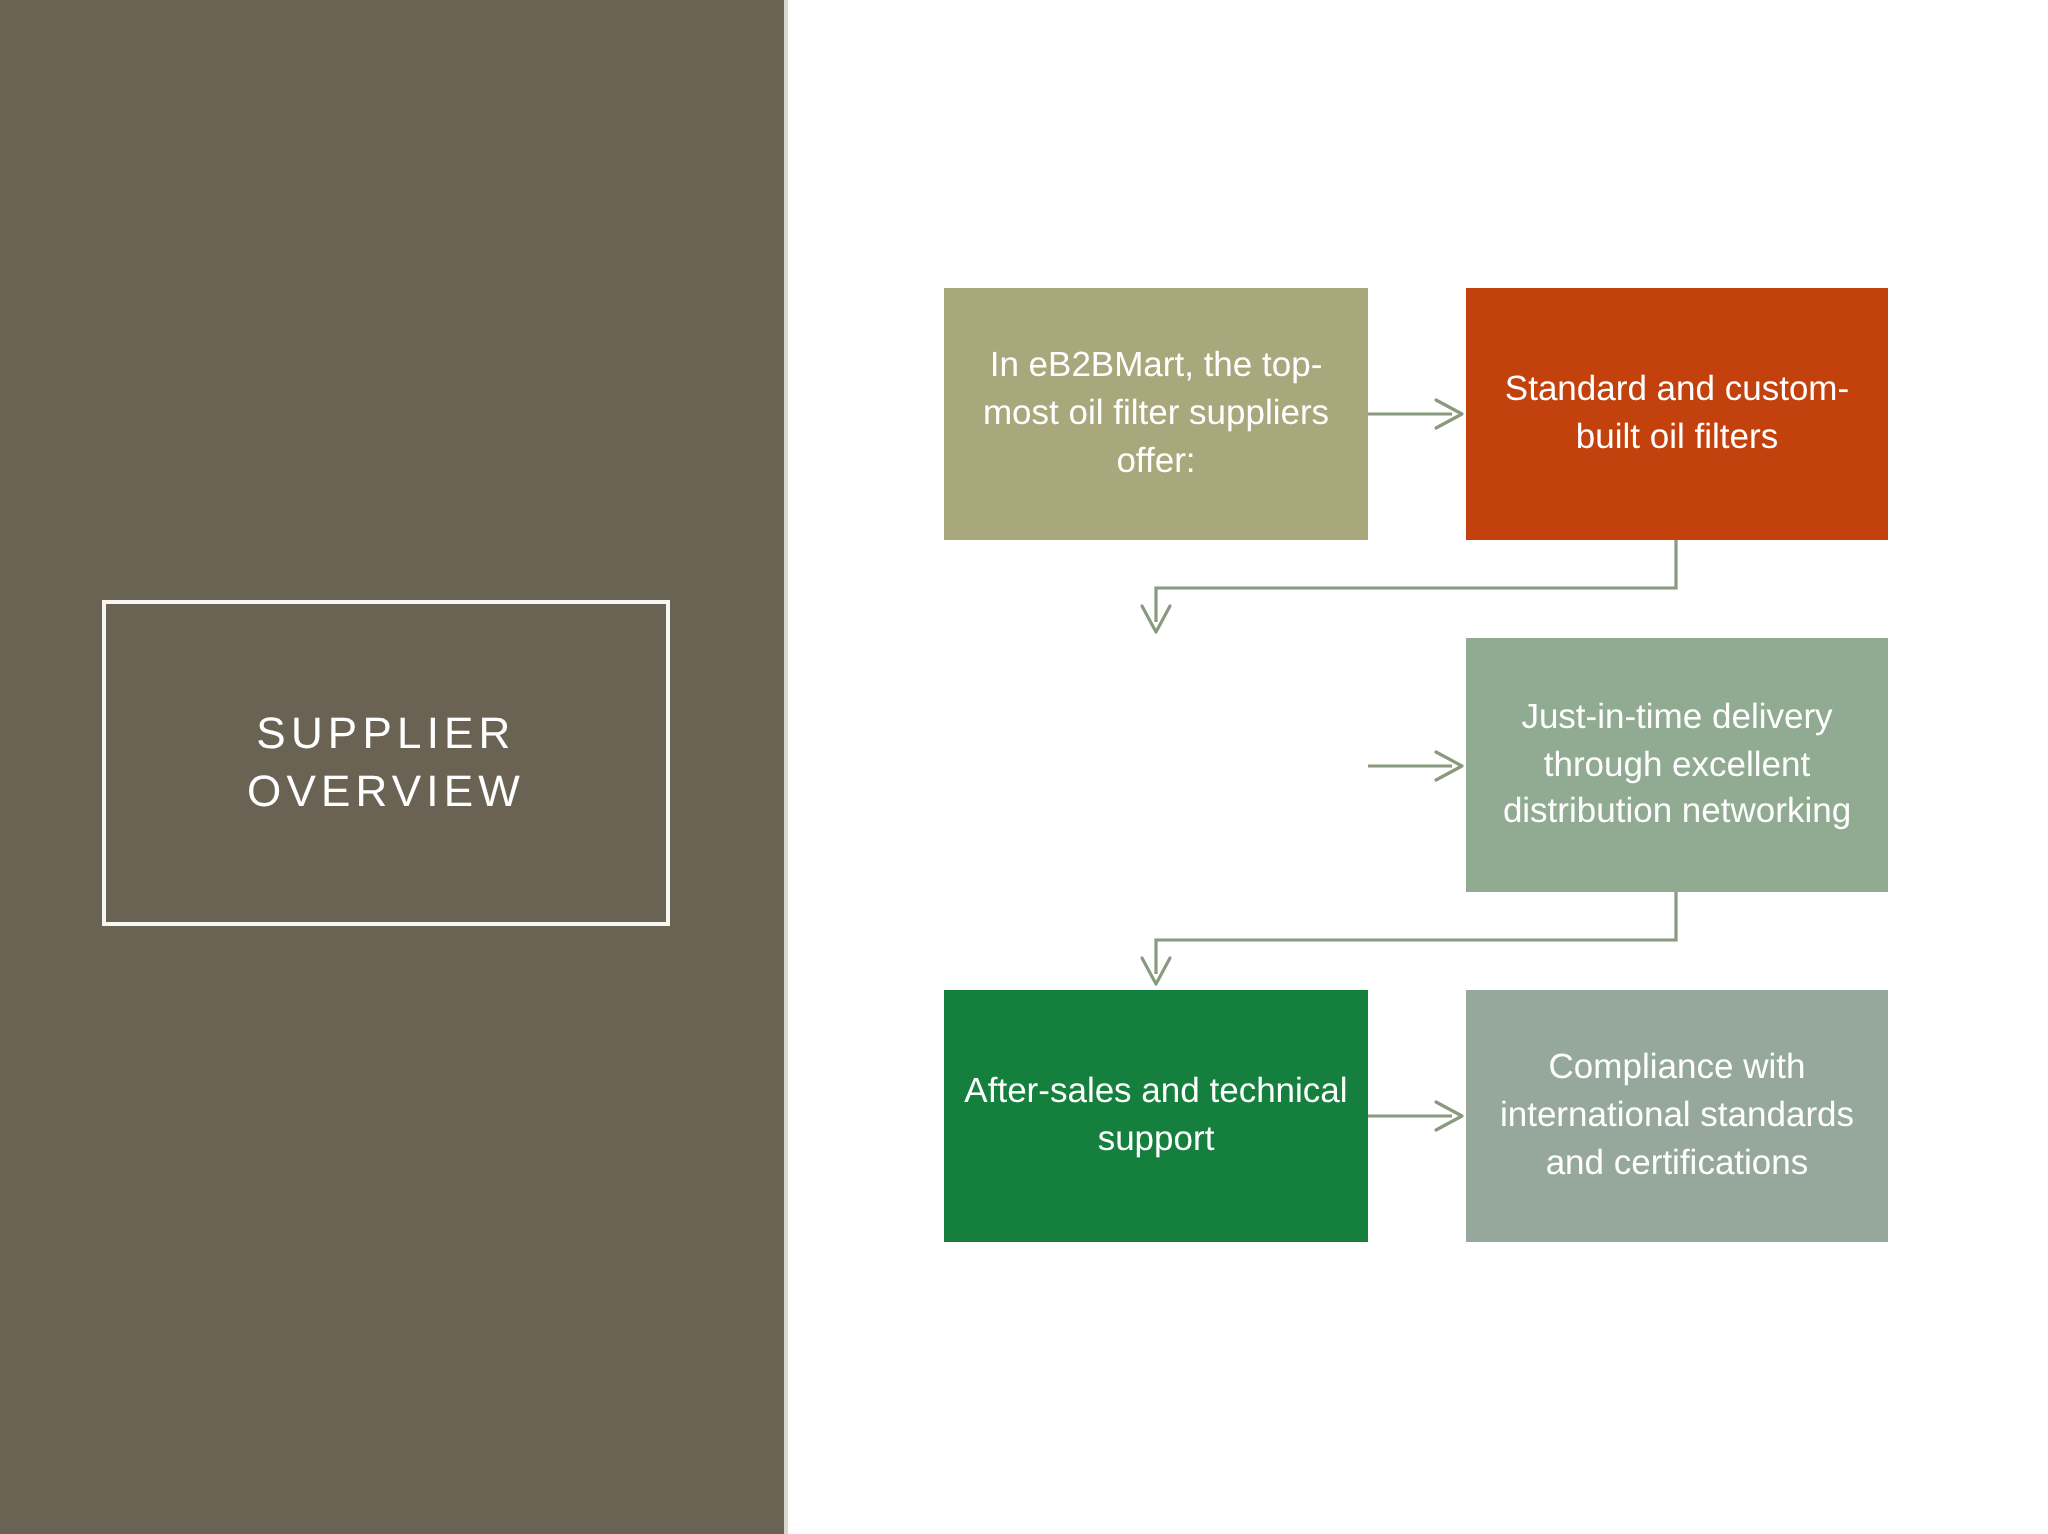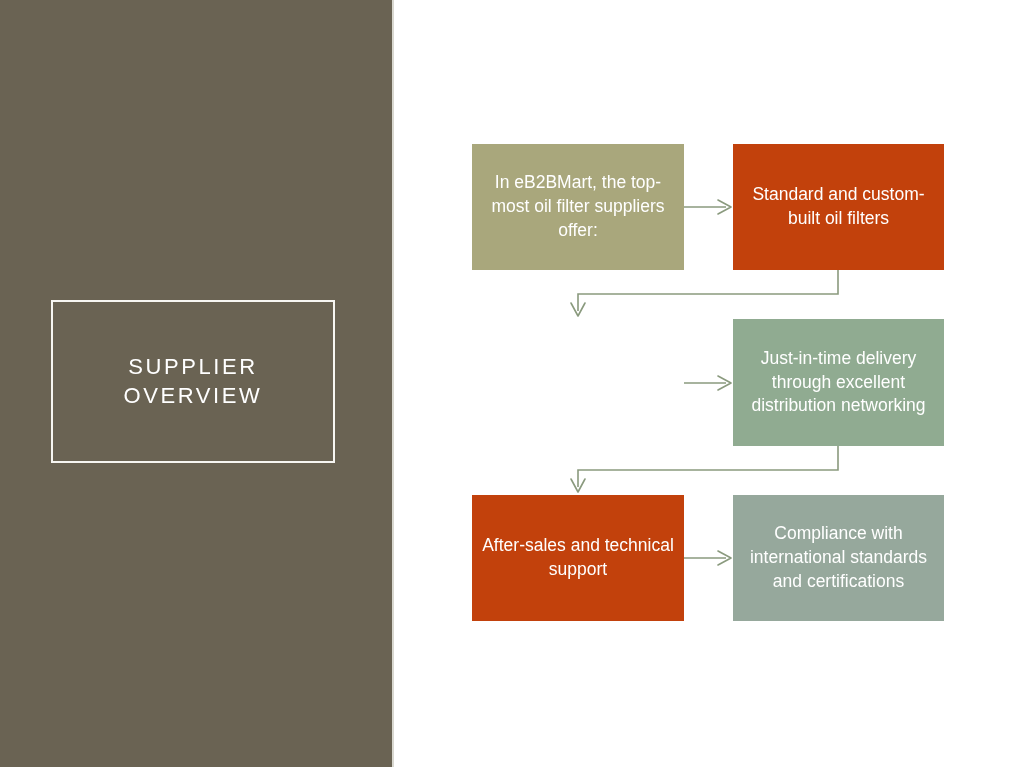--- a/index.html
+++ b/index.html
@@ -118,21 +118,21 @@
 
     <div class="node" style="left:733px; top:144px; width:211px; height:126px; background:#c2410c;">
       <span>Standard and custom-built oil filters</span>
     </div>
 
 
     <div class="node" style="left:733px; top:319px; width:211px; height:127px; background:#90ab91;justify-content:flex-end;">
       <span>Just-in-time delivery through excellent distribution networking</span>
     </div>
 
-    <div class="node" style="left:472px; top:495px; width:212px; height:126px; background:#c2410c;">
+    <div class="node" style="left:472px; top:495px; width:212px; height:126px; background:#15803d;">
       <span>After-sales and technical support</span>
     </div>
 
     <div class="node" style="left:733px; top:495px; width:211px; height:126px; background:#96a89c;justify-content:flex-end;">
       <span>Compliance with international standards and certifications</span>
     </div>
 
     <svg id="connectors" width="1024" height="767" viewBox="0 0 1024 767" fill="none">
 
       <g>

